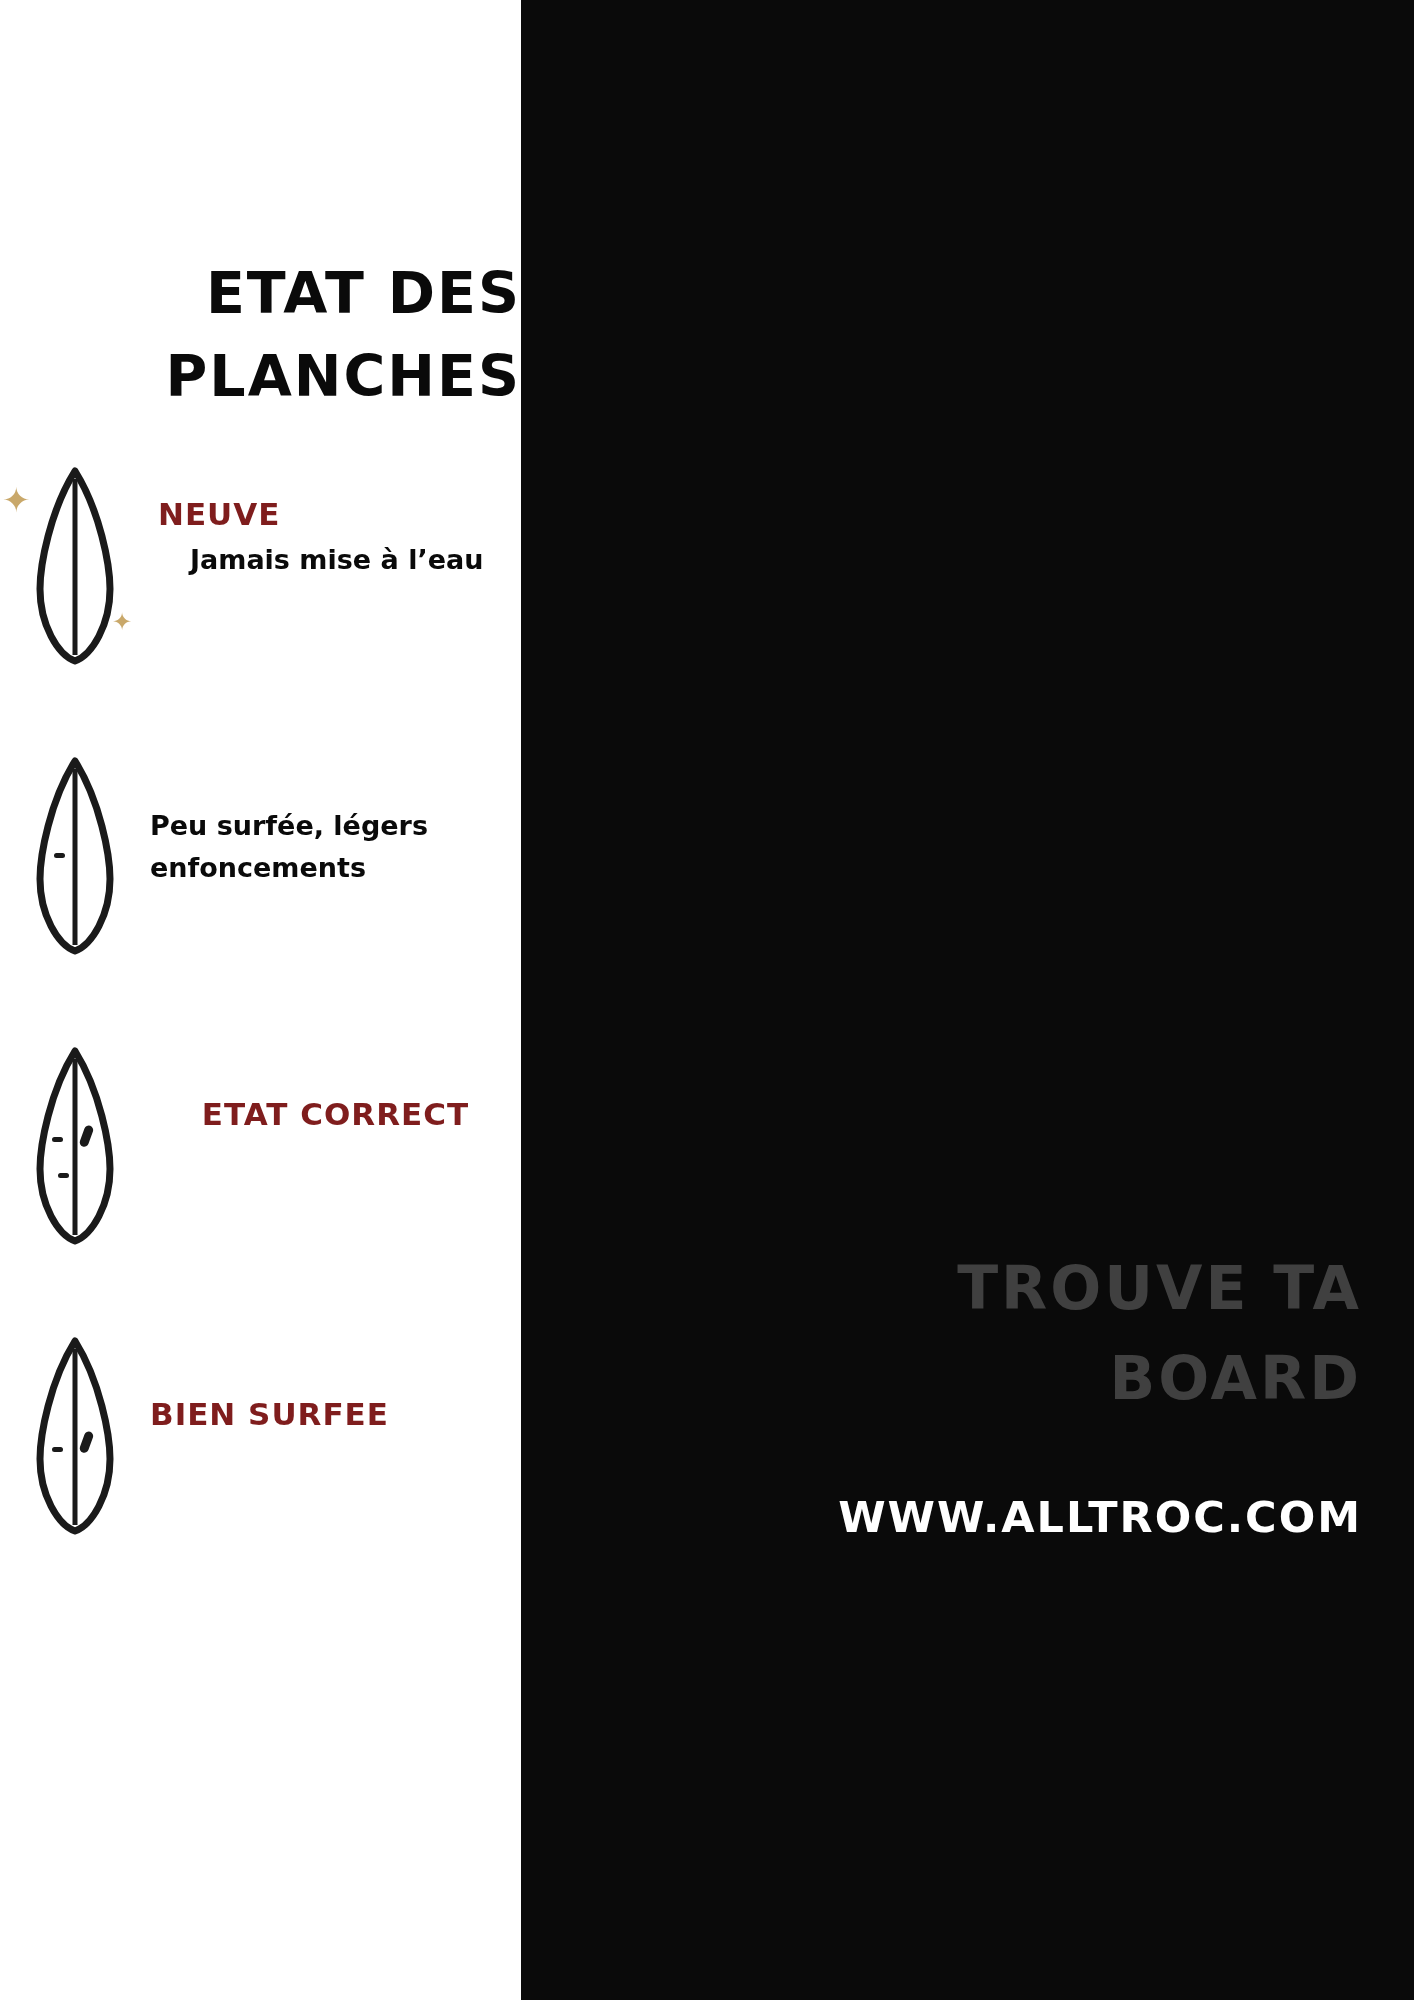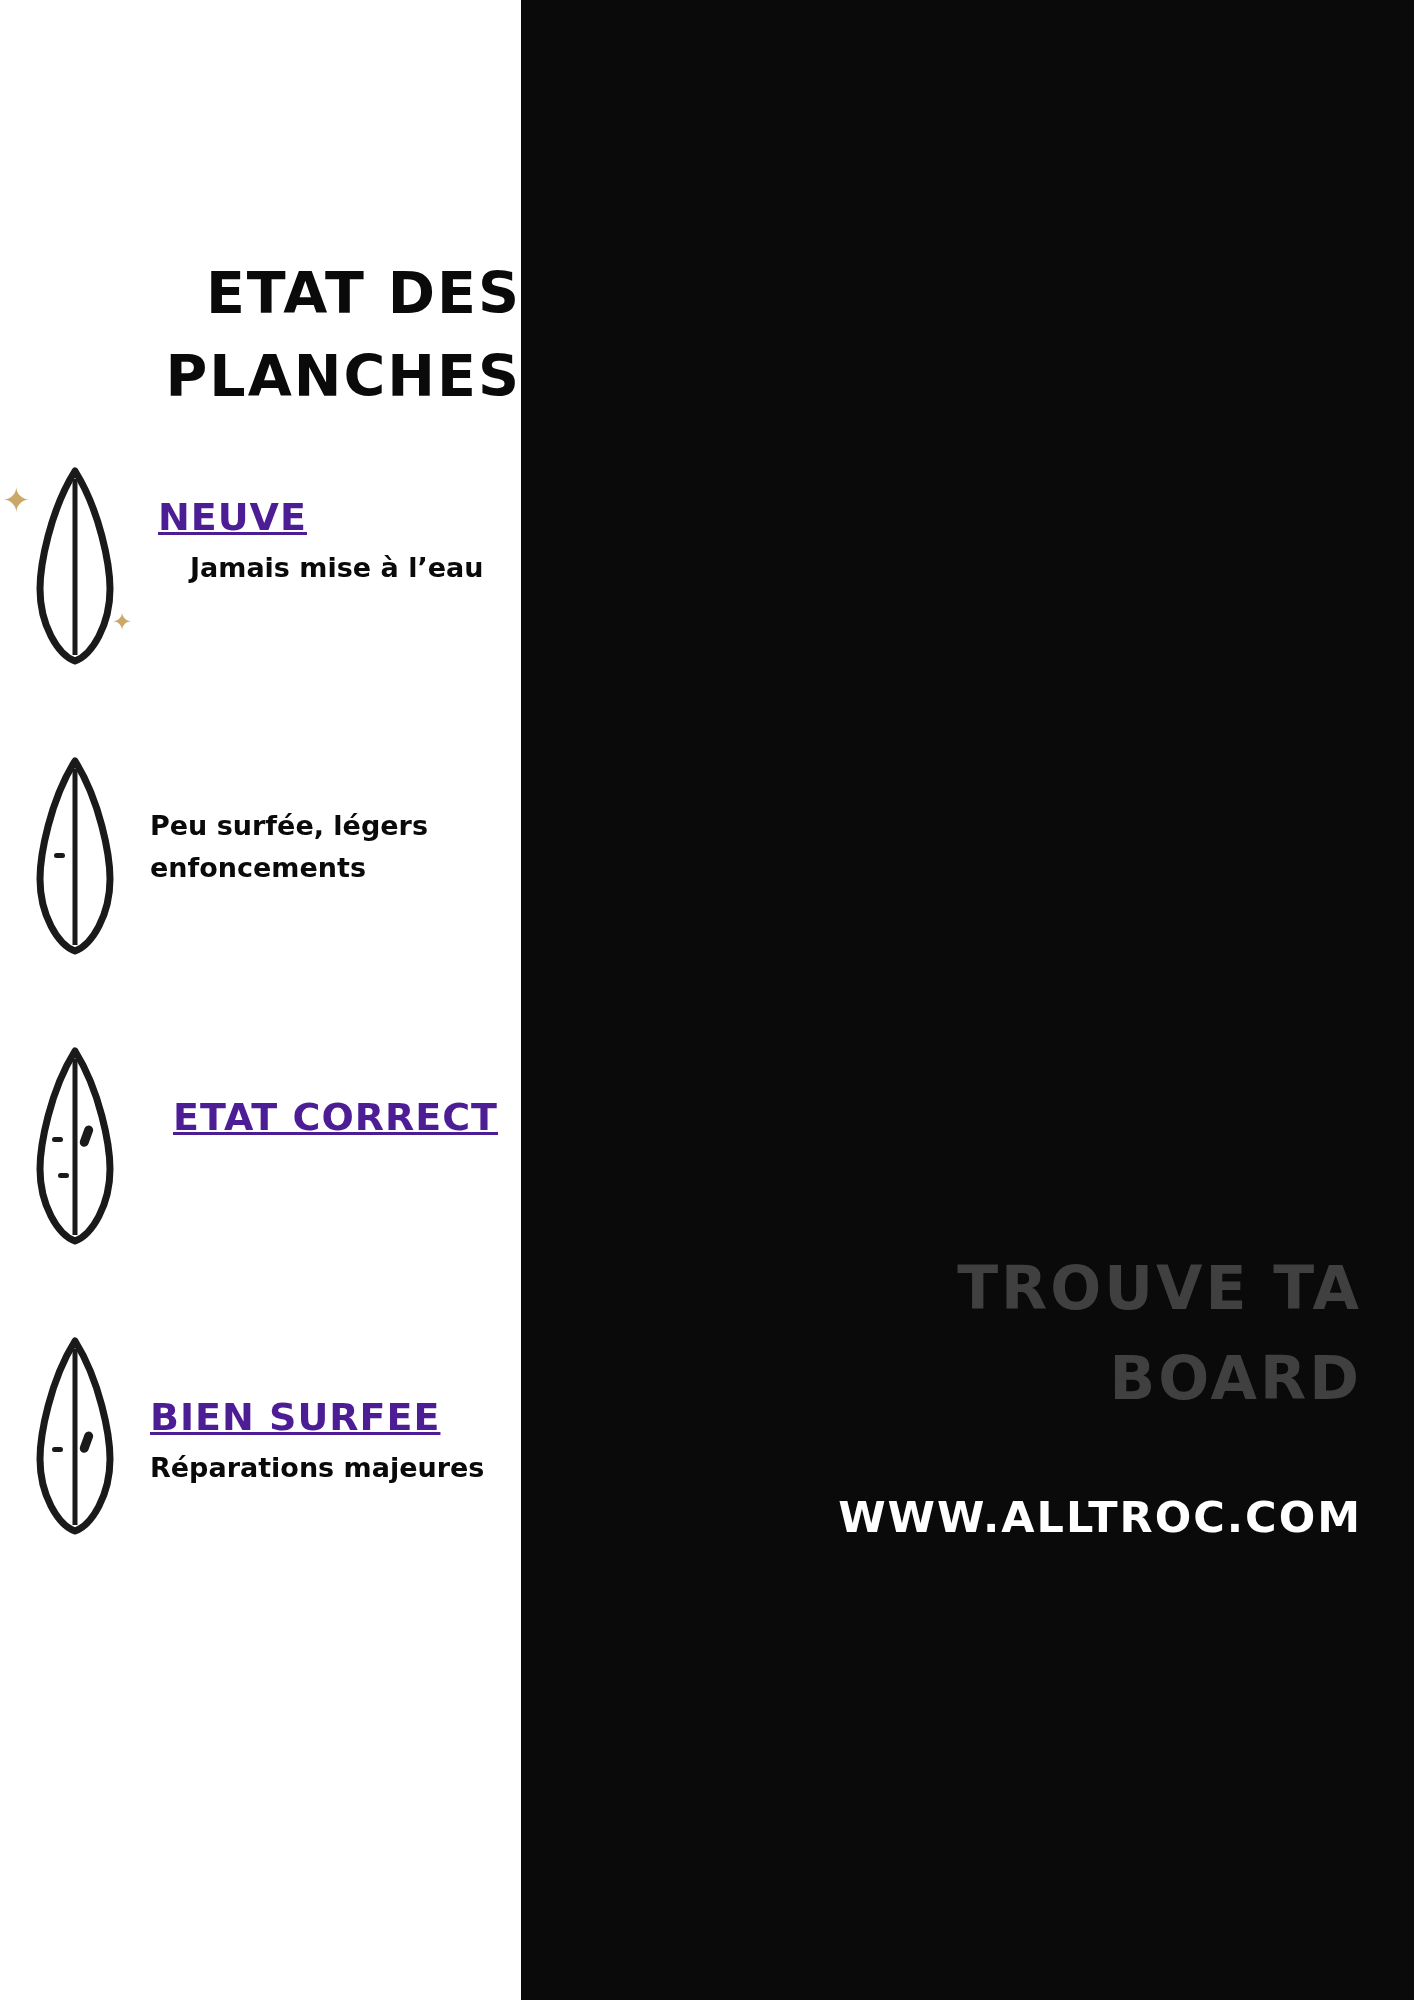--- a/index.html
+++ b/index.html
@@ -67,26 +67,25 @@
     justify-content: center;
     padding-top: 10px;
   }
   .item-text {
     flex: 1;
     padding-top: 40px;
   }
   .item-title {
     font-family: "DejaVu Sans", sans-serif;
     font-weight: 900;
-    font-size: 38px;
+    font-size: 31px;
     letter-spacing: 1px;
-    color: #4c1d95;
+    color: #7f1d1d;
     text-transform: uppercase;
     line-height: 1.1;
-    text-decoration: underline;
   }
   .item-desc {
     font-family: "DejaVu Sans", sans-serif;
     font-weight: 700;
     font-size: 27px;
     color: #0a0a0a;
     line-height: 1.55;
     margin-top: 8px;
     max-width: 350px;
   }
@@ -201,21 +200,20 @@
         <div class="board-wrap">
           <svg width="90" height="200" viewBox="0 0 90 200">
             <path d="M45 6 C70 46 80 100 80 124 C80 160 62 190 45 196 C28 190 10 160 10 124 C10 100 20 46 45 6 Z" fill="#ffffff" stroke="#1a1a1a" stroke-width="7" stroke-linejoin="round"></path>
             <line x1="45" y1="14" x2="45" y2="190" stroke="#1a1a1a" stroke-width="5"></line>
             <rect x="22" y="112" width="11" height="5" rx="2.5" fill="#1a1a1a"></rect>
             <rect x="52" y="96" width="9" height="22" rx="4.5" fill="#1a1a1a" transform="rotate(20 56 107)"></rect>
           </svg>
         </div>
         <div class="item-text">
           <div class="item-title">BIEN SURFEE</div>
-          <div class="item-desc">Réparations majeures</div>
         </div>
       </div>
 
     </div>
   </div>
 
   <div class="right-title">
     <div>TROUVE TA</div>
     <div>BOARD</div>
   </div>

